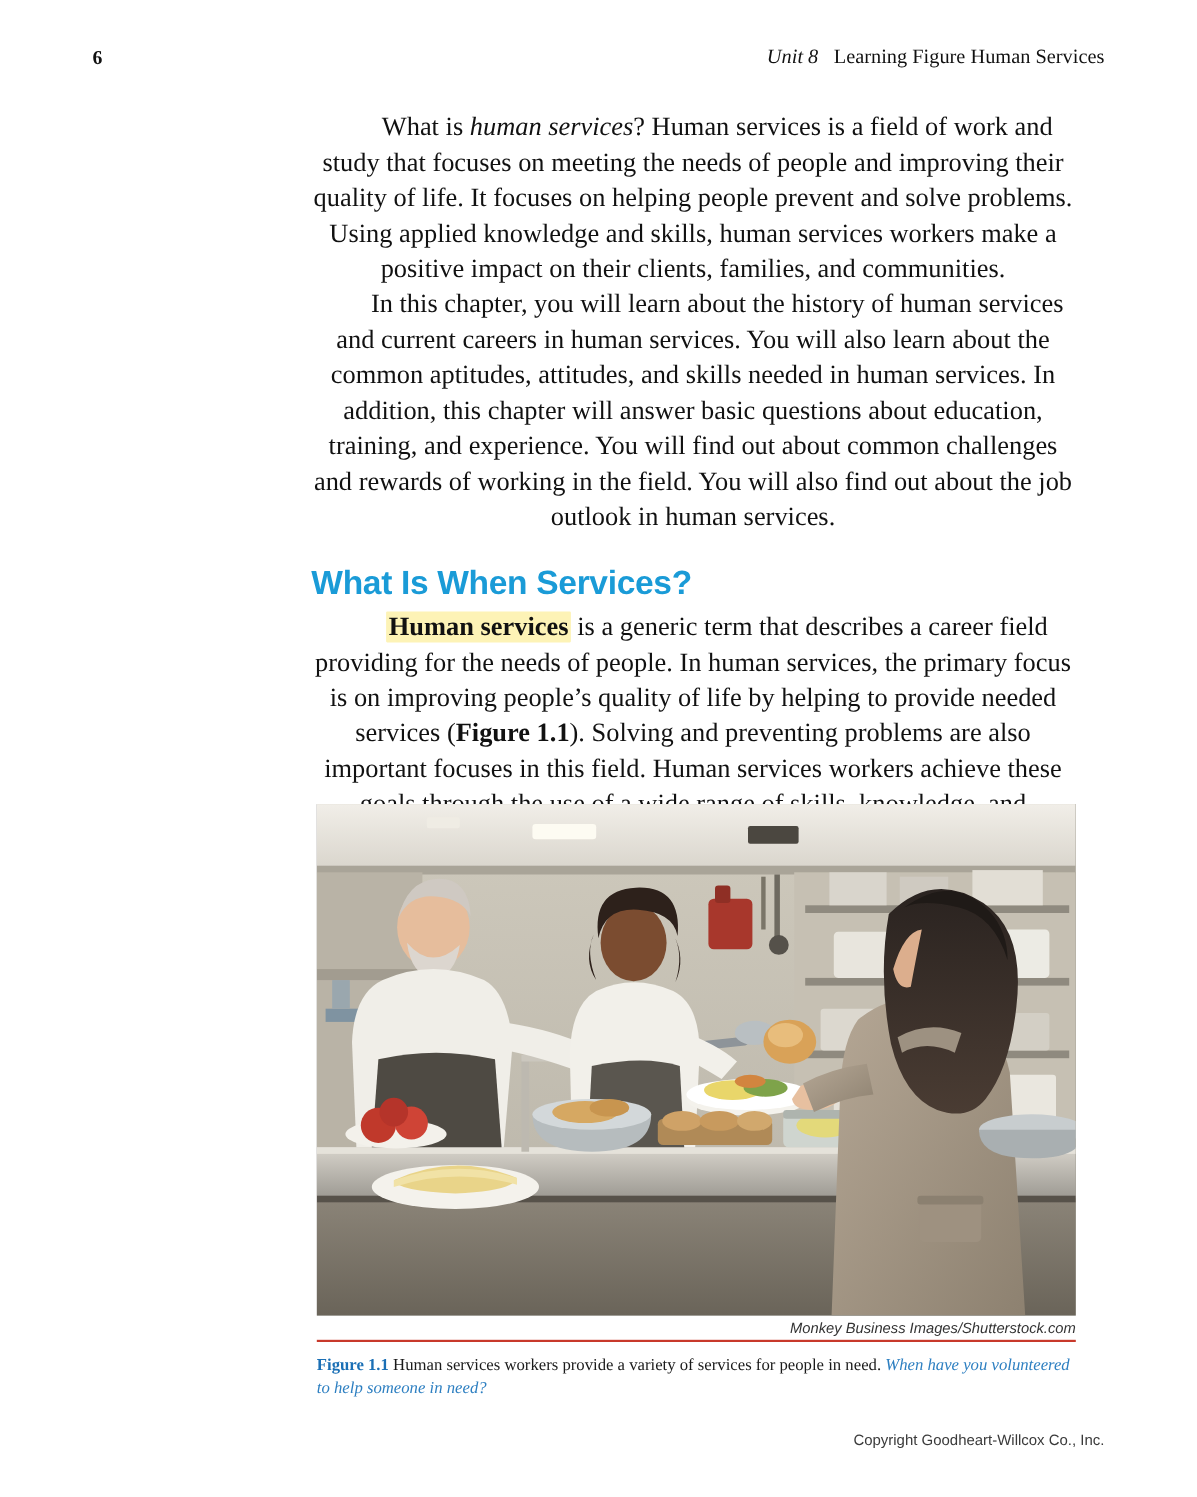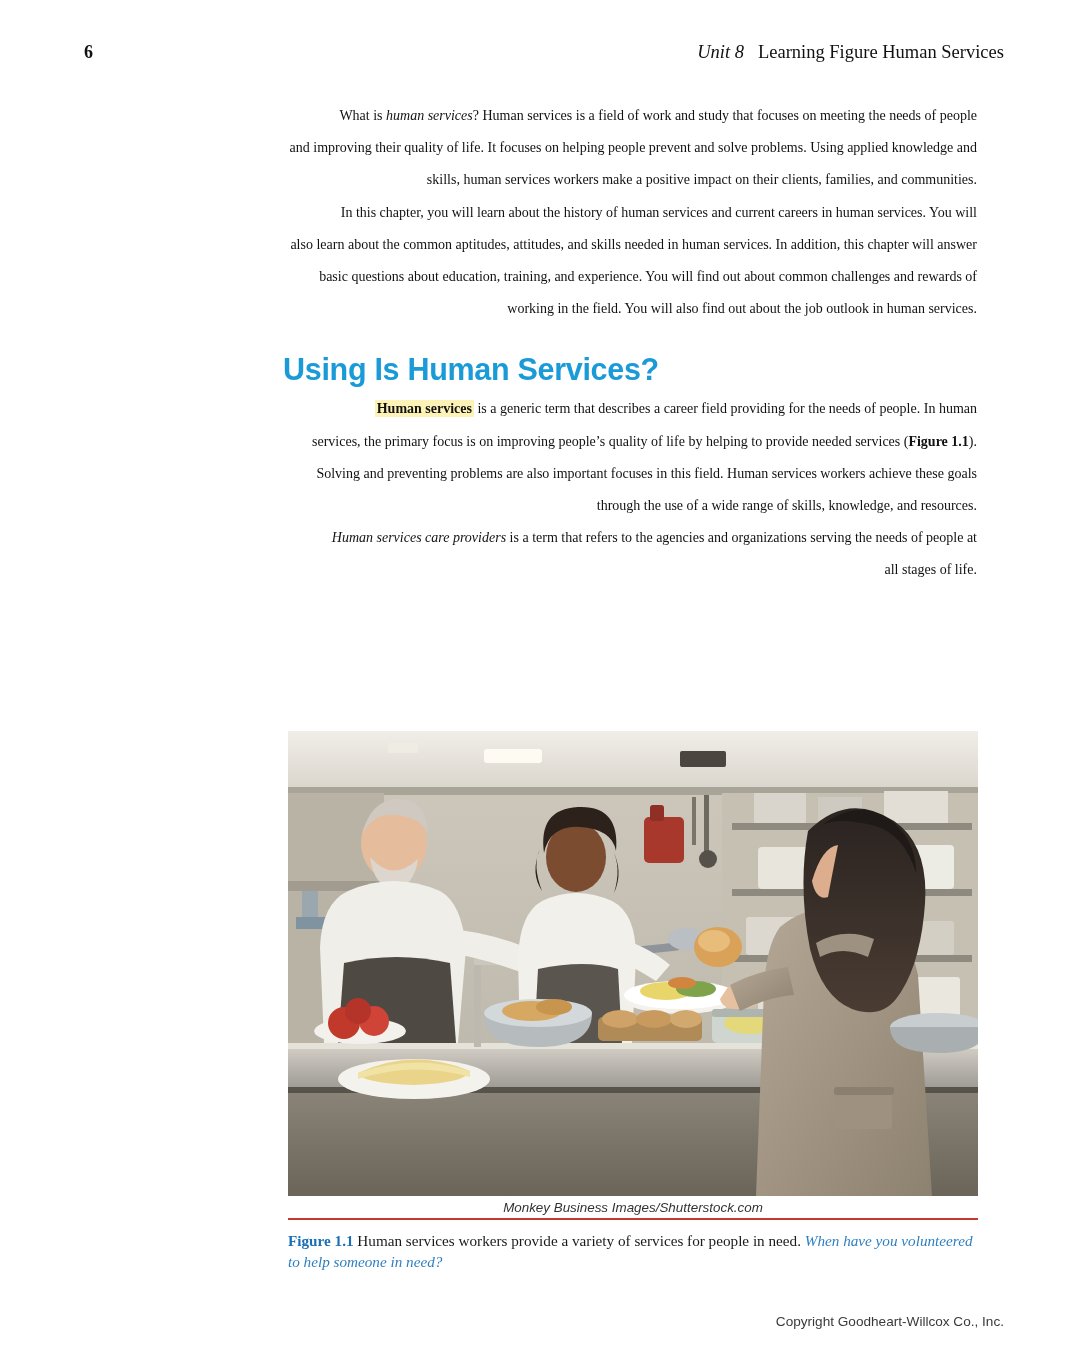--- a/index.html
+++ b/index.html
@@ -58,23 +58,23 @@
 
   
   .col {
     position: absolute;
     left: 283px;
     top: 100px;
     width: 694px;
   }
   p.body {
     margin: 0;
-    font-size: 14px;
+    font-size: 24px;
     line-height: 32.2px;
-    text-align: right;
+    text-align: center;
     color: #111;
     letter-spacing: 0.0px;
   }
   p.body + p.body {
     margin-top: 0;
   }
   .indent {
     display: inline-block;
     width: 44px;
   }
@@ -118,21 +118,21 @@
     overflow: hidden;
     background: #6d6a63;
   }
   .photo svg {
     display: block;
     width: 690px;
     height: 465px;
   }
   .credit {
     margin-top: 4px;
-    text-align: center;
+    text-align: right;
     font-family: "Liberation Sans", sans-serif;
     font-style: italic;
     font-size: 13.4px;
     color: #333;
   }
   .caption-rule {
     margin-top: 3px;
     border-top: 2px solid #c8392b;
     width: 100%;
   }
@@ -149,21 +149,21 @@
   }
   .caption .prompt {
     color: #2d7fc1;
     font-style: italic;
   }
 
   
   .footer {
     position: absolute;
     right: 84px;
-    bottom: 32px;
+    bottom: 44px;
     font-family: "Liberation Sans", sans-serif;
     font-size: 13.6px;
     color: #3a3a3a;
   }
 </style>
 </head>
 <body>
 
 <div class="page">
 
@@ -177,21 +177,21 @@
   <div class="col">
 
     <p class="body">
       <span class="indent"></span><span>What is </span><span class="ital">human services</span><span>? Human services is a field of work and study that focuses on meeting the needs of people and improving their quality of life. It focuses on helping people prevent and solve problems. Using applied knowledge and skills, human services workers make a positive impact on their clients, families, and communities.</span>
     </p>
 
     <p class="body">
       <span class="indent"></span><span>In this chapter, you will learn about the history of human services and current careers in human services. You will also learn about the common aptitudes, attitudes, and skills needed in human services. In addition, this chapter will answer basic questions about education, training, and experience. You will find out about common challenges and rewards of working in the field. You will also find out about the job outlook in human services.</span>
     </p>
 
-    <h2 class="section-head">Using Is Human Services?</h2>
+    <h2 class="section-head">What Is When Services?</h2>
 
     <p class="body">
       <span class="indent"></span><span class="keyterm">Human services</span><span> is a generic term that describes a career field providing for the needs of people. In human services, the primary focus is on improving people’s quality of life by helping to provide needed services (</span><span class="bld">Figure 1.1</span><span>). Solving and preventing problems are also important focuses in this field. Human services workers achieve these goals through the use of a wide range of skills, knowledge, and resources.</span>
     </p>
 
     <p class="body">
       <span class="indent"></span><span class="ital">Human services care providers</span><span> is a term that refers to the agencies and organizations serving the needs of people at all stages of life.</span>
     </p>
 
   </div>

